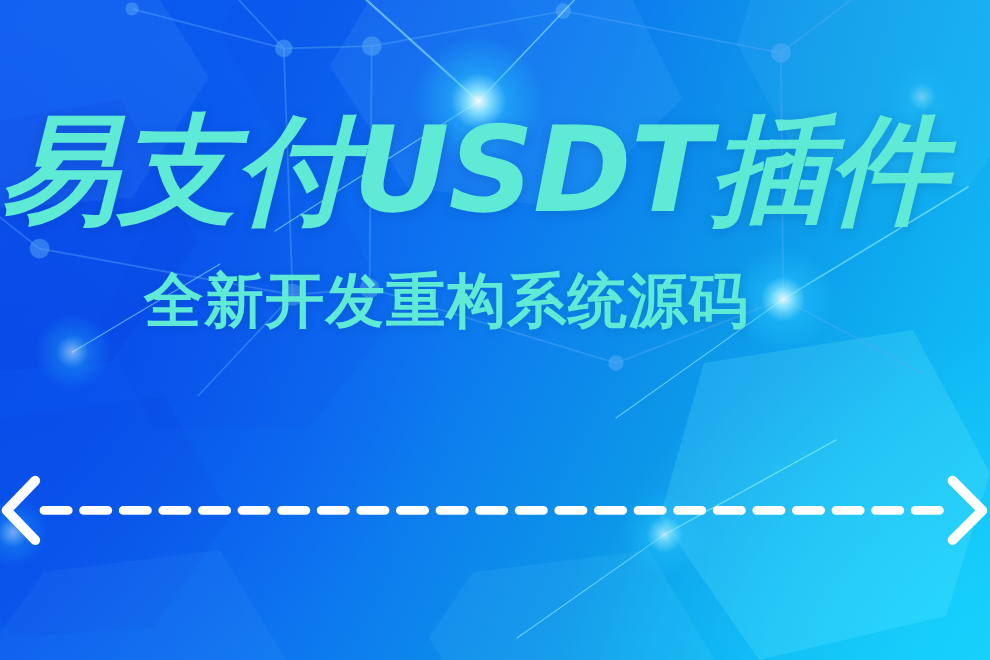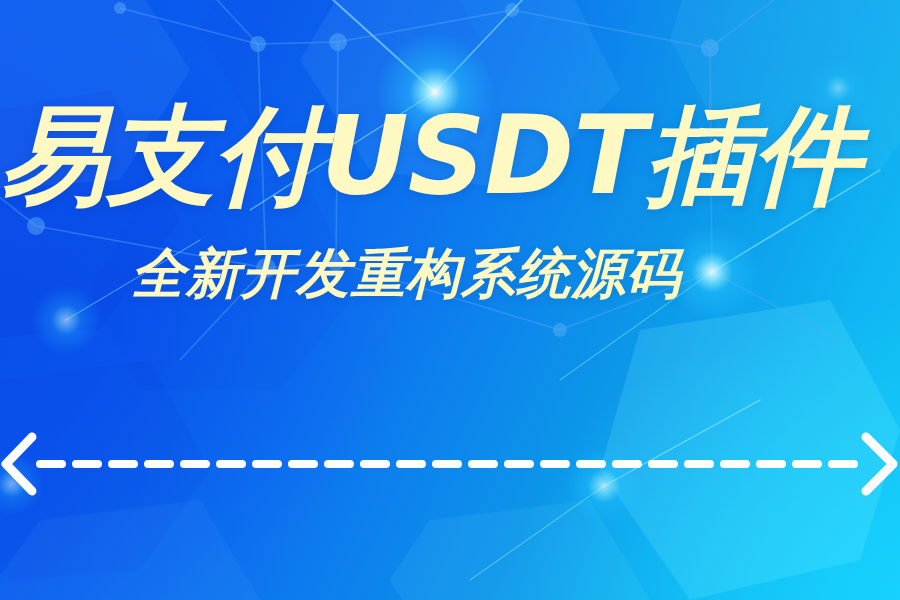--- a/index.html
+++ b/index.html
@@ -59,21 +59,21 @@
     background: radial-gradient(circle,
       rgba(255,255,255,0.95) 0%,
       rgba(150,240,255,0.85) 12%,
       rgba(40,200,255,0.45) 30%,
       rgba(30,180,255,0.0) 70%);
   }
 
   
   .txt {
     position: absolute;
-    color: #fef9c3;
+    color: #5eead4;
     white-space: nowrap;
     text-align: center;
     left: 0;
     width: 812px;
   }
 
   #title-text {
     top: 96px;
     font-size: 108px;
     line-height: 120px;
@@ -81,21 +81,20 @@
     font-style: italic;
     letter-spacing: -1px;
     text-shadow: 0 2px 10px rgba(0,40,120,0.18);
   }
 
   #subtitle-text {
     top: 242px;
     font-size: 54px;
     line-height: 64px;
     font-weight: 700;
-    font-style: italic;
     letter-spacing: 1px;
     text-shadow: 0 2px 8px rgba(0,40,120,0.16);
   }
 
   #cta-text {
     top: 352px;
     font-size: 58px;
     line-height: 70px;
     font-weight: 400;
     font-style: normal;

